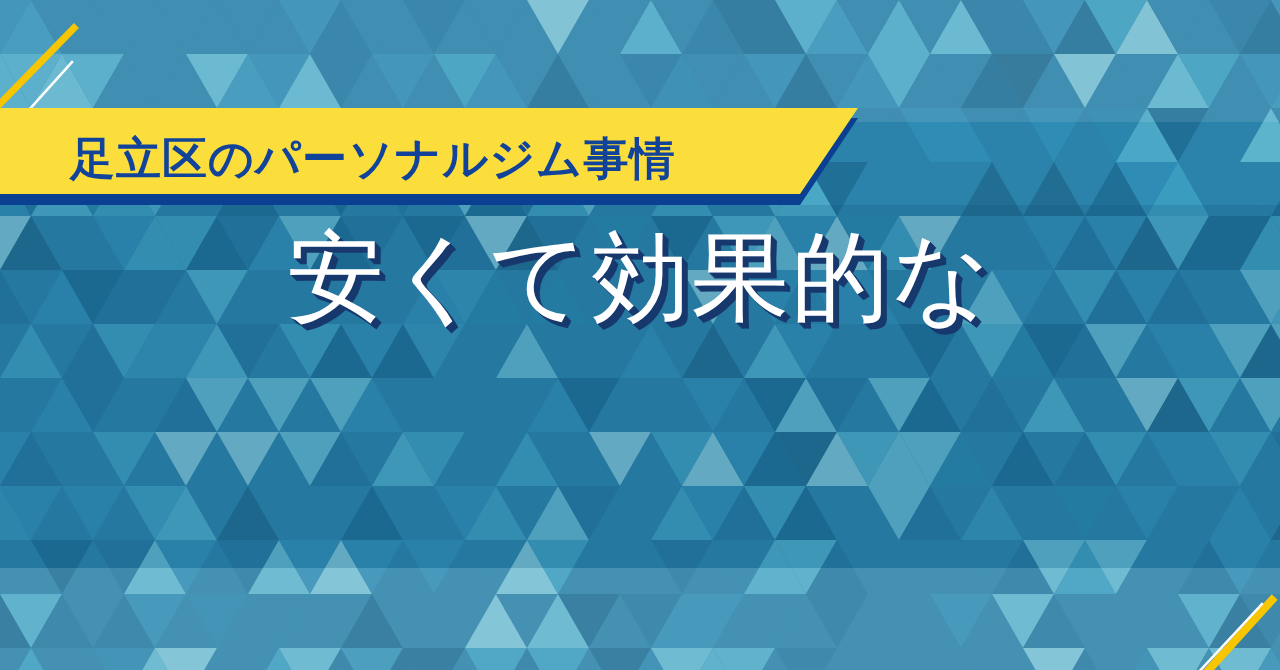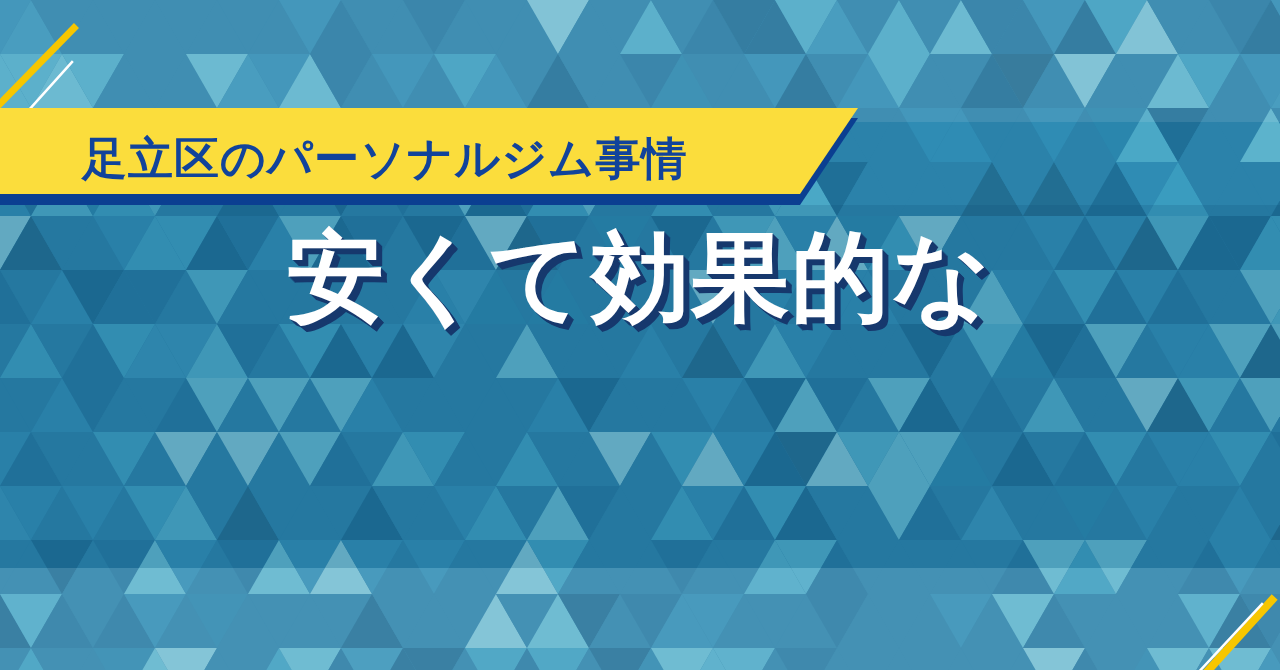--- a/index.html
+++ b/index.html
@@ -67,21 +67,21 @@
     position: absolute;
     left: 0;
     top: 0;
     width: 900px;
     height: 86px;
     background: #fbdd3c;
     clip-path: polygon(0 0, 898px 0, 840px 86px, 0 86px);
   }
   .ribbon-text {
     position: absolute;
-    left: 122px;
+    left: 110px;
     top: 50%;
     transform: translateY(-50%);
     color: #11439b;
     font-size: 45px;
     font-weight: bold;
     letter-spacing: 1px;
     white-space: nowrap;
     line-height: 1;
   }
 
@@ -91,21 +91,21 @@
     left: 0;
     top: 228px;
     width: 1280px;
     text-align: center;
     line-height: 1;
   }
   .headline-line {
     display: block;
     color: #ffffff;
     font-size: 98px;
-    font-weight: bold;
+    font-weight: normal;
     letter-spacing: 2px;
     white-space: nowrap;
     text-shadow:
        6px 6px 0 #16386d,
        5px 5px 0 #16386d,
        4px 4px 0 #16386d,
        3px 3px 0 #16386d,
        2px 2px 0 #16386d,
        1px 1px 0 #16386d;
   }

